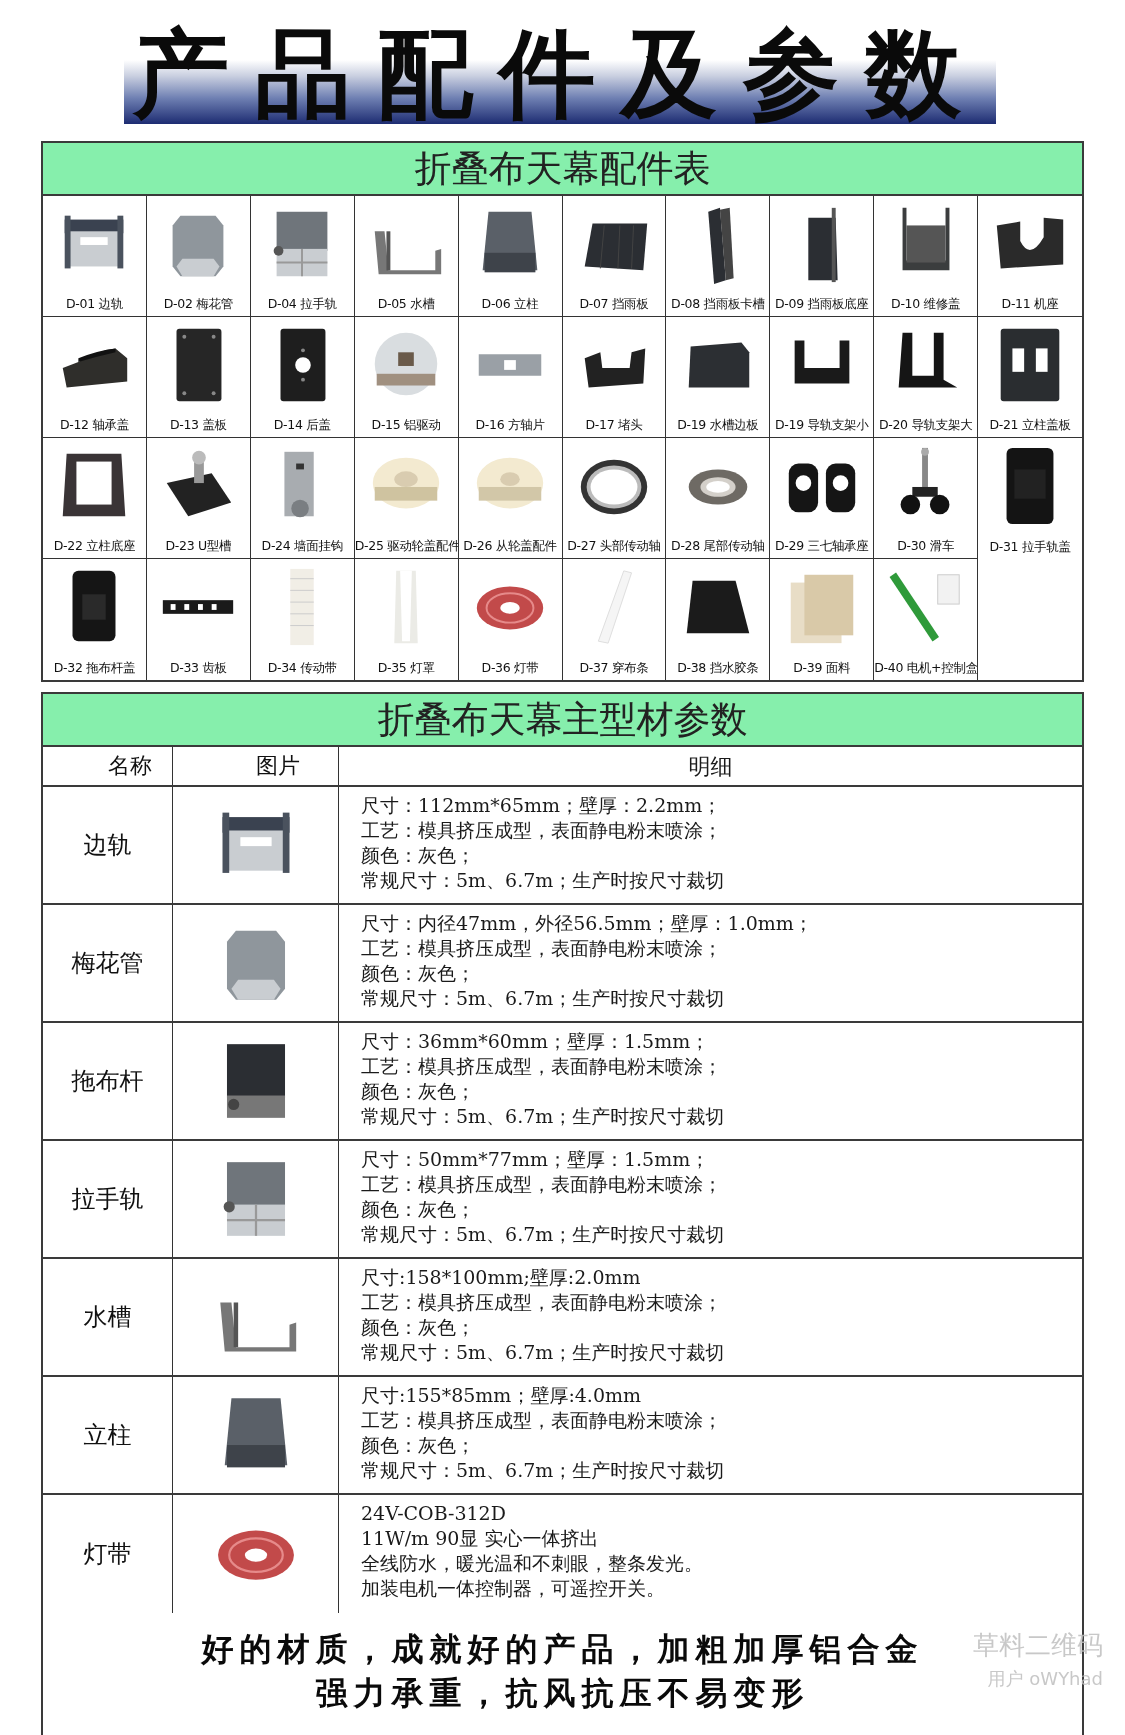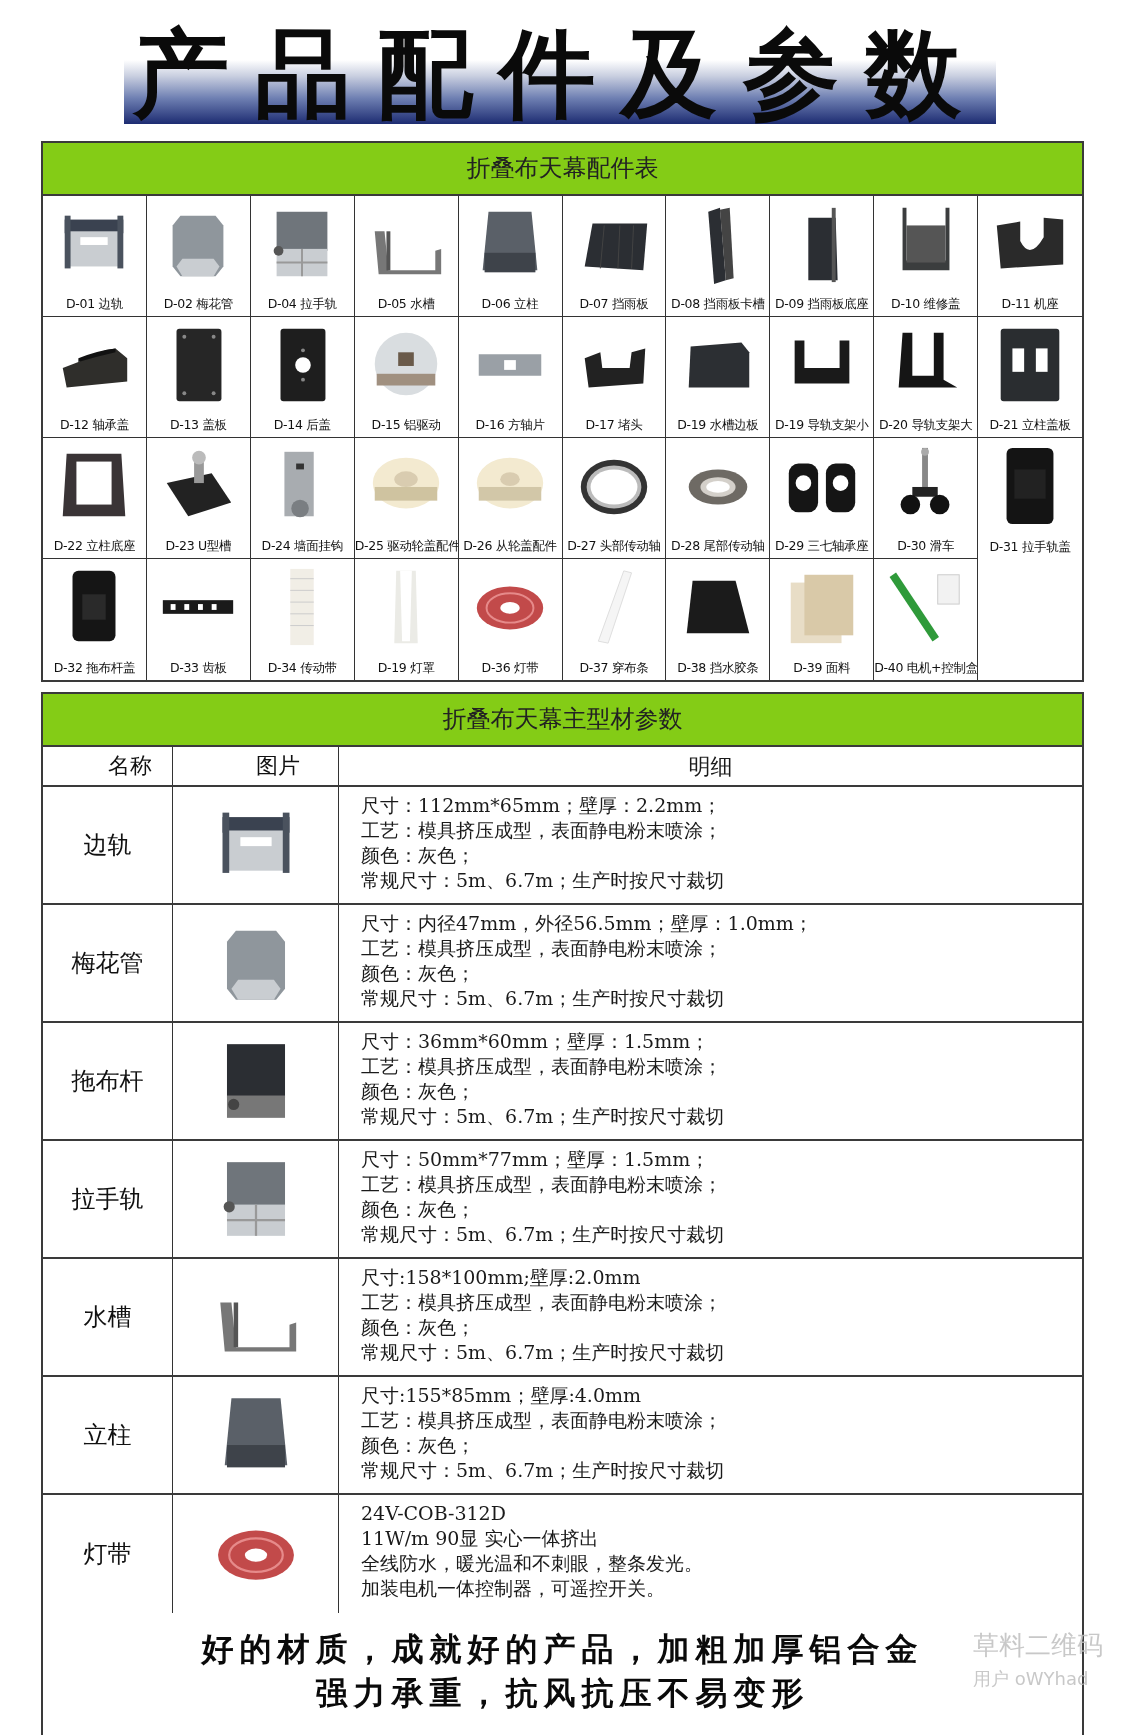--- a/index.html
+++ b/index.html
@@ -9,21 +9,21 @@
   
   .banner { position:absolute; left:124px; top:20px; width:872px; height:108px; }
   .banner-grad { position:absolute; left:0; right:0; top:40px; bottom:4px;
     background:linear-gradient(to bottom, #ffffff 0%, #c9cfe0 25%, #6e7fb2 60%, #1d2c72 100%); }
   .banner-title { position:absolute; left:0; right:0; top:0; height:108px;
     text-align:center; font-family:"DejaVu Serif", serif; font-weight:bold;
     font-size:96px; line-height:108px; letter-spacing:26px; color:#0a0a0a; }
 
   
   .sheet { position:absolute; left:41px; width:1043px; border:2px solid #3a3a3a; box-sizing:border-box; }
-  .sheet-head { background:#84cc16; text-align:center; font-size:24px; color:#222;
+  .sheet-head { background:#86efac; text-align:center; font-size:37px; color:#222;
     border-bottom:2px solid #3a3a3a; box-sizing:border-box; }
 
   .parts { top:141px; height:541px; }
   .parts .sheet-head { height:53px; line-height:51px; }
   .parts-grid { display:grid; grid-template-columns:repeat(10, 1fr); grid-template-rows:repeat(4, 1fr); height:484px; }
   .cell { border-right:1.5px solid #333; border-bottom:1.5px solid #333; position:relative; box-sizing:border-box; overflow:hidden; }
   .cell:nth-child(10n) { border-right:none; }
   .cell:nth-last-child(-n+10) { border-bottom:none; }
   .thumb { position:absolute; left:50%; top:6px; transform:translateX(-50%); width:80px; height:84px; display:flex; align-items:center; justify-content:center; }
   .cell-label { position:absolute; left:0; right:0; bottom:3px; text-align:center; font-size:12.5px; white-space:nowrap; letter-spacing:-0.3px; color:#111; }
@@ -37,21 +37,21 @@
   .pc-desc { flex:1; padding:6px 0 8px 22px; font-family:"DejaVu Serif", serif; font-size:19px; line-height:25px; box-sizing:border-box; color:#1a1a1a; }
   .phead { height:40px; }
   .phead .pc-name, .phead .pc-img { font-size:22px;padding-left:45px; }
   .phead .pc-desc { display:flex; align-items:center; justify-content:center; padding:0; font-family:"DejaVu Sans", sans-serif; font-size:22px; }
   .pbody { height:118px; }
 
   
   .slogan { position:absolute; left:0; right:0; text-align:center; font-family:"DejaVu Serif", serif; font-weight:bold; font-size:32px; letter-spacing:6px; color:#0a0a0a; }
   .slogan1 { top:1628px; }
   .slogan2 { top:1672px; }
-  .watermark { position:absolute; right:22px; top:1628px; text-align:left; color:rgba(190,190,190,0.85); font-size:26px; line-height:34px;margin-left:12px; }
+  .watermark { position:absolute; right:22px; top:1628px; text-align:right; color:rgba(190,190,190,0.85); font-size:26px; line-height:34px;margin-left:12px; }
   .watermark .wm2 { font-size:18px; }
 </style>
 </head>
 <body>
 
 <div class="banner">
   <div class="banner-grad"></div>
   <div class="banner-title">产品配件及参数</div>
 </div>
 
@@ -383,21 +383,21 @@
         </div>
         <div class="cell-label">D-34 传动带</div>
       </div>
       <div class="cell">
         <div class="thumb">
           <svg width="80" height="84" viewBox="0 0 80 86" xmlns="http://www.w3.org/2000/svg">
             <polygon points="30,6 50,6 52,80 28,80" fill="#ebebe6"></polygon>
             <polygon points="34,6 46,6 44,78 36,78" fill="#fff"></polygon>
           </svg>
         </div>
-        <div class="cell-label">D-19 灯罩</div>
+        <div class="cell-label">D-35 灯罩</div>
       </div>
       <div class="cell">
         <div class="thumb">
           <svg width="80" height="84" viewBox="0 0 80 86" xmlns="http://www.w3.org/2000/svg">
             <ellipse cx="40" cy="44" rx="34" ry="22" fill="#c24a4a"></ellipse>
             <ellipse cx="40" cy="44" rx="24" ry="15" fill="none" stroke="#e68a8a" stroke-width="2"></ellipse>
             <ellipse cx="40" cy="44" rx="10" ry="6" fill="#fff"></ellipse>
           </svg>
         </div>
         <div class="cell-label">D-36 灯带</div>

